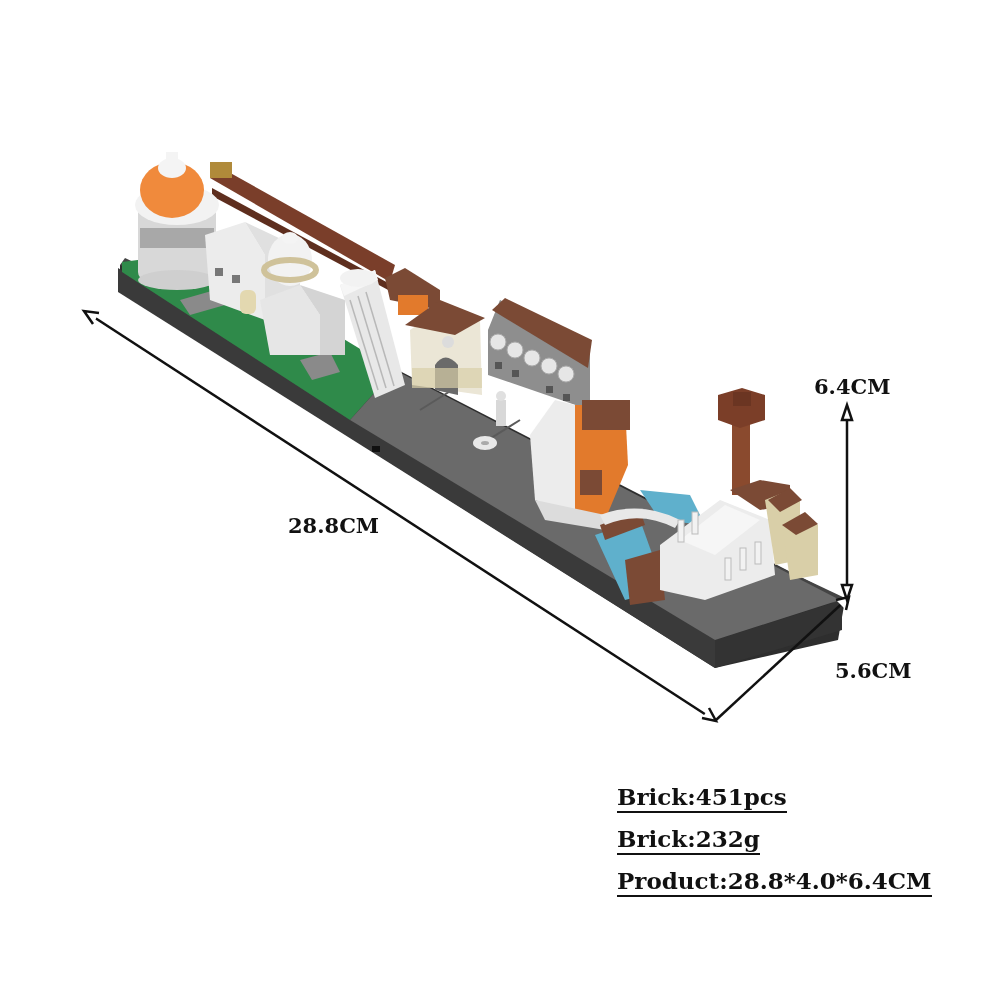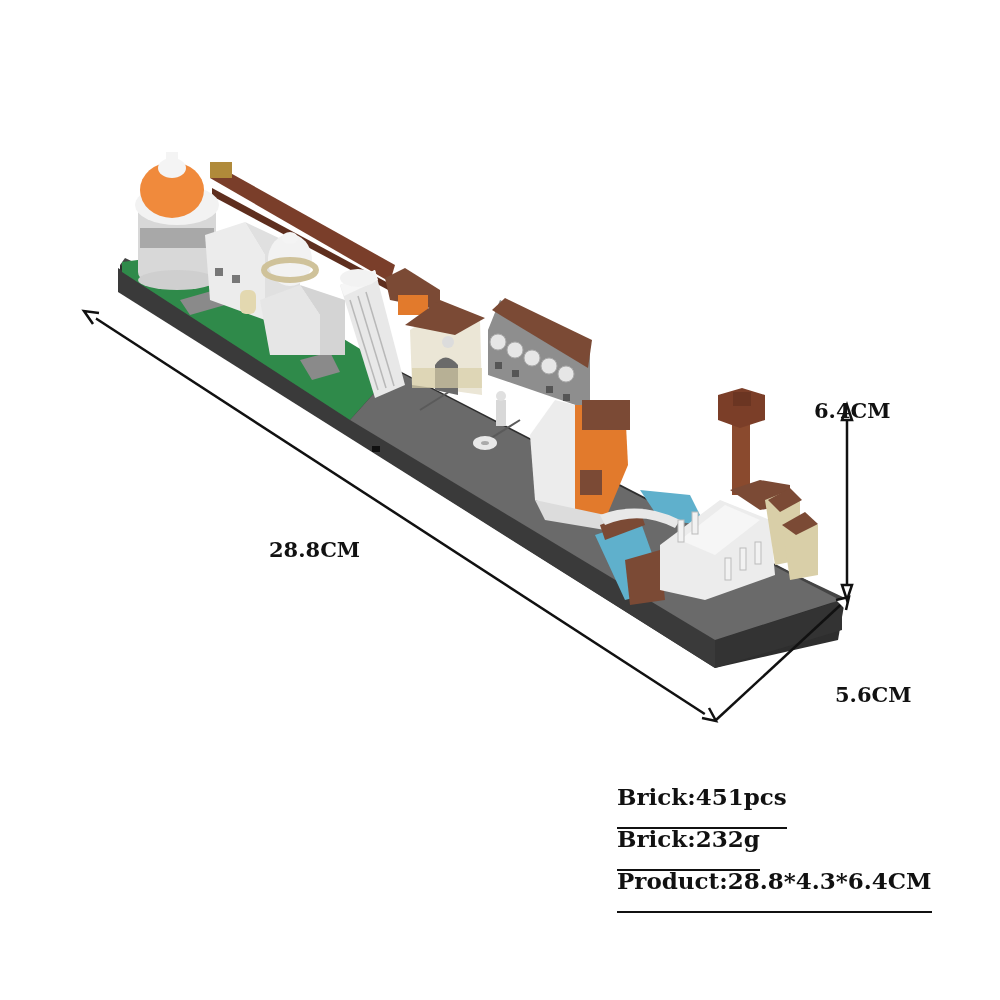--- a/index.html
+++ b/index.html
@@ -1,24 +1,24 @@
 <!DOCTYPE html>
 <html><head>
   <meta charset="utf-8">
   <style>
     html, body { margin: 0; padding: 0; background: #ffffff; }
     body { width: 1000px; height: 1000px; position: relative; overflow: hidden;
            font-family: "DejaVu Serif", "Liberation Serif", serif; }
     .canvas { position: absolute; left: 0; top: 0; width: 1000px; height: 1000px; }
     .dim-label { position: absolute; font-weight: bold; font-size: 21px; color: #111;
-                 font-family: "DejaVu Serif", "Liberation Serif", serif; white-space: nowrap; margin-top: 24px; }
+                 font-family: "DejaVu Serif", "Liberation Serif", serif; white-space: nowrap; }
     .specs { position: absolute; left: 617px; top: 776px; }
     .spec-line { font-family: "DejaVu Serif", "Liberation Serif", serif; font-weight: bold;
                  font-size: 23px; color: #111; line-height: 42px; white-space: nowrap; }
-    .spec-line span { border-bottom: 2px solid #111; padding-bottom: 17px; }
+    .spec-line span { border-bottom: 2px solid #111; padding-bottom: 1px; }
   </style>
 </head>
 <body>
 
 <div class="canvas">
   <svg width="1000" height="1000" viewBox="0 0 1000 1000">
 
     <g>
       <polygon points="120,265 180,258 845,600 838,640 715,668 120,292" fill="#2e2e2e"></polygon>
       <polygon points="120,265 125,258 845,598 840,606" fill="#444"></polygon>
@@ -170,22 +170,22 @@
       <line x1="716" y1="720" x2="848" y2="598"></line>
       <polyline points="836,600 849,597 846,610" fill="#fff"></polyline>
     </g>
     <g stroke="#111" stroke-width="2.5" fill="none">
       <line x1="847" y1="408" x2="847" y2="597"></line>
       <polygon points="842,420 847,405 852,420" fill="#fff"></polygon>
       <polygon points="842,585 847,600 852,585" fill="#fff"></polygon>
     </g>
   </svg>
 
-  <div class="dim-label" style="left:269px; top:513px;">28.8CM</div>
+  <div class="dim-label" style="left:288px; top:513px;">28.8CM</div>
   <div class="dim-label" style="left:835px; top:658px;">5.6CM</div>
   <div class="dim-label" style="left:814px; top:374px;">6.4CM</div>
 
   <div class="specs">
     <div class="spec-line"><span>Brick:451pcs</span></div>
     <div class="spec-line"><span>Brick:232g</span></div>
-    <div class="spec-line"><span>Product:28.8*4.3*6.4CM</span></div>
+    <div class="spec-line"><span>Product:28.8*4.0*6.4CM</span></div>
   </div>
 </div>
 
 </body></html>

